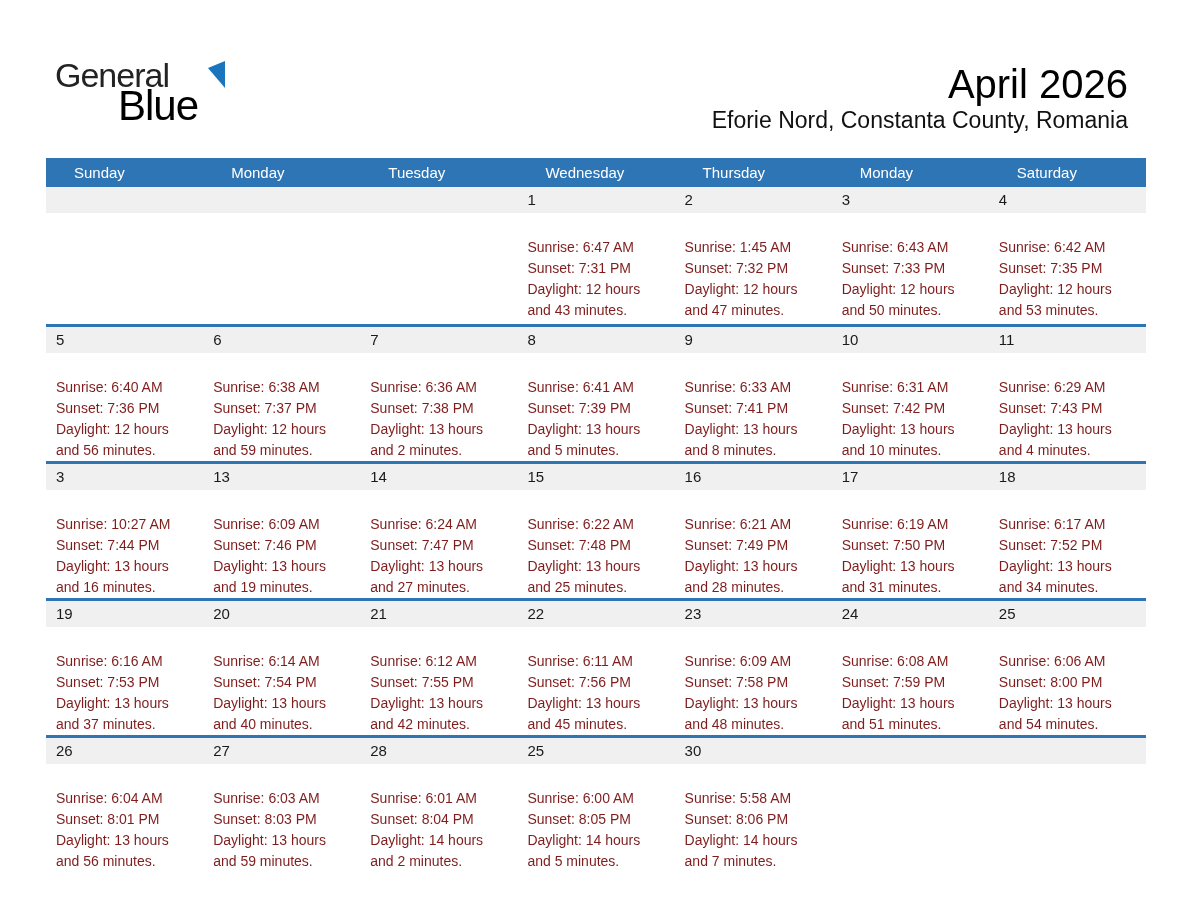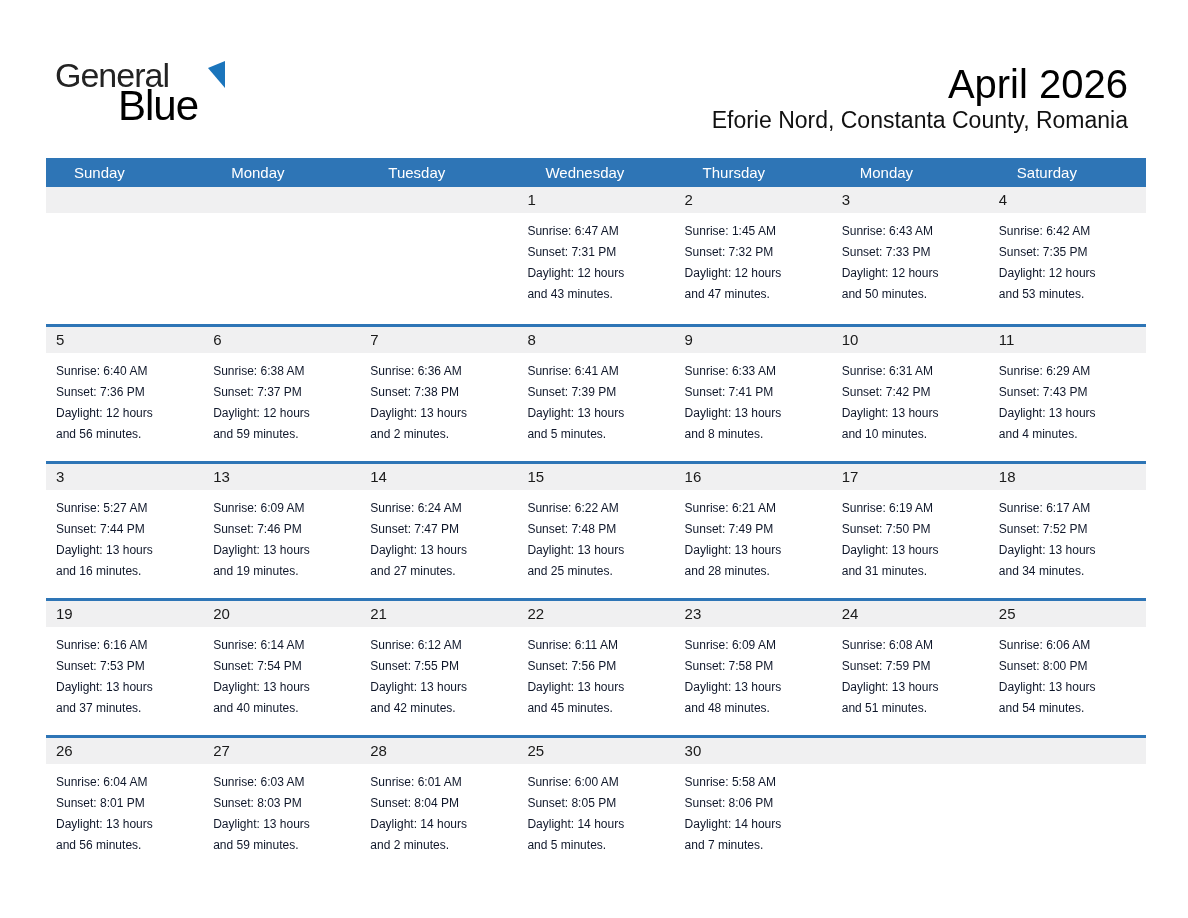--- a/index.html
+++ b/index.html
@@ -51,22 +51,22 @@
     height: 137px;
   }
   .week.bordered { border-top: 3px solid #2e75b6; }
   .cell { overflow: hidden; }
   .day-band {
     height: 26px; line-height: 26px;
     background: #f0f0f1;
     font-size: 15px; padding-left: 10px; color: #1a1a1a;
   }
   .cell-body {
-    padding: 8px 6px 0 10px;
-    font-size: 12px; line-height: 21px; color: #0f172a;
+    padding: 24px 6px 0 10px;
+    font-size: 14px; line-height: 21px; color: #7f1d1d;
     white-space: nowrap;
   }
 </style>
 </head>
 <body>
 
 <div class="page">
 
   <div class="logo">
     <div class="logo-row1">
@@ -199,21 +199,21 @@
               <div>Sunset: 7:43 PM</div>
               <div>Daylight: 13 hours</div>
               <div>and 4 minutes.</div>
             </div>
           </div>
         </div>
         <div class="week bordered">
           <div class="cell">
             <div class="day-band"><span>3</span></div>
             <div class="cell-body">
-              <div>Sunrise: 5:27 AM</div>
+              <div>Sunrise: 10:27 AM</div>
               <div>Sunset: 7:44 PM</div>
               <div>Daylight: 13 hours</div>
               <div>and 16 minutes.</div>
             </div>
           </div>
           <div class="cell">
             <div class="day-band"><span>13</span></div>
             <div class="cell-body">
               <div>Sunrise: 6:09 AM</div>
               <div>Sunset: 7:46 PM</div>

